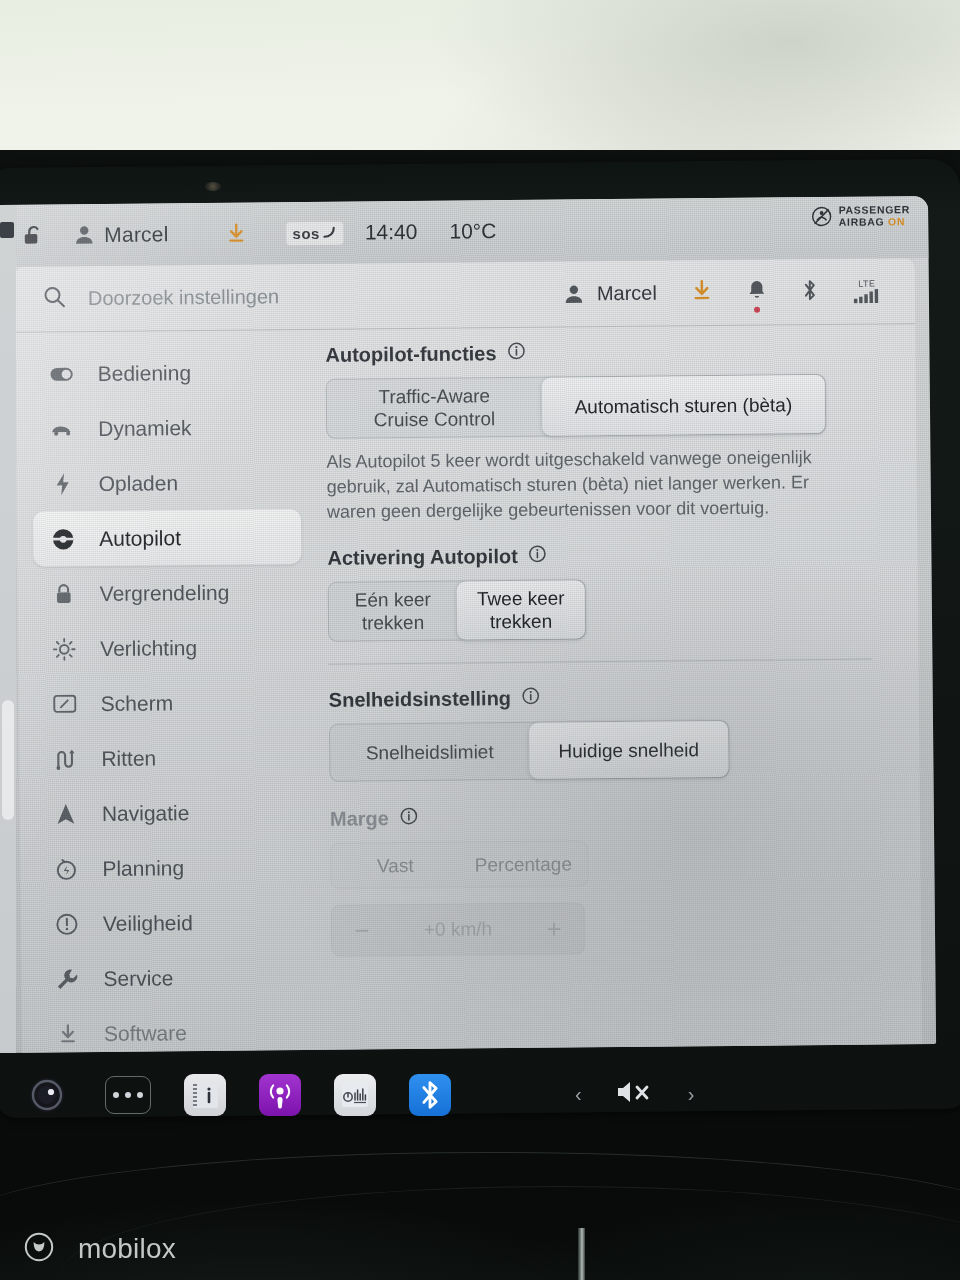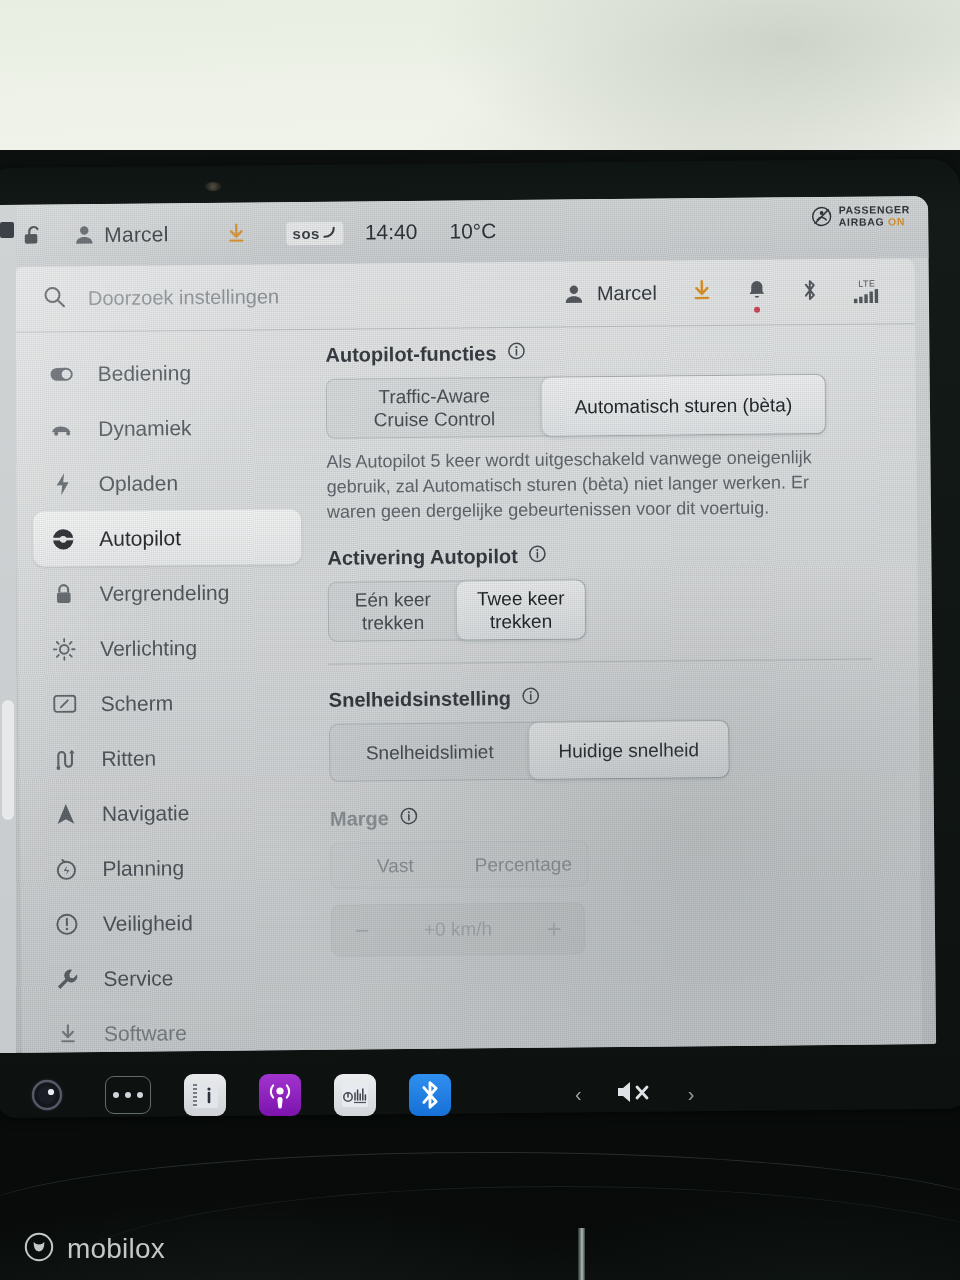--- a/index.html
+++ b/index.html
@@ -216,21 +216,21 @@
   .dots-btn{
     width:46px; height:38px; border-radius:9px; border:1.4px solid rgba(170,178,182,.55);
     display:flex; align-items:center; justify-content:center; gap:6px;
   }
   .dot{ width:6px; height:6px; border-radius:50%; background:#cfd5d8; }
   .tb-center{ position:absolute; left:575px; top:22px; display:flex; align-items:center; gap:32px; }
   .chev{ color:#9aa2a6; font-size:20px; }
 
   
   .watermark{
-    position:absolute; left:24px; top:1232px; display:flex; align-items:center; gap:13px; z-index:25;
+    position:absolute; left:24px; top:1232px; display:flex; align-items:center; gap:24px; z-index:25;
   }
   .wm-text{ font-size:28px; color:#c2c9c6; letter-spacing:.2px; }
 
   
   .left-sliver{
     position:absolute; left:0; top:205px; width:16px; height:848px;
     background:linear-gradient(180deg,#cfd3d4,#c7cbcd);
     z-index:3;
   }
   .left-sliver-btn{

